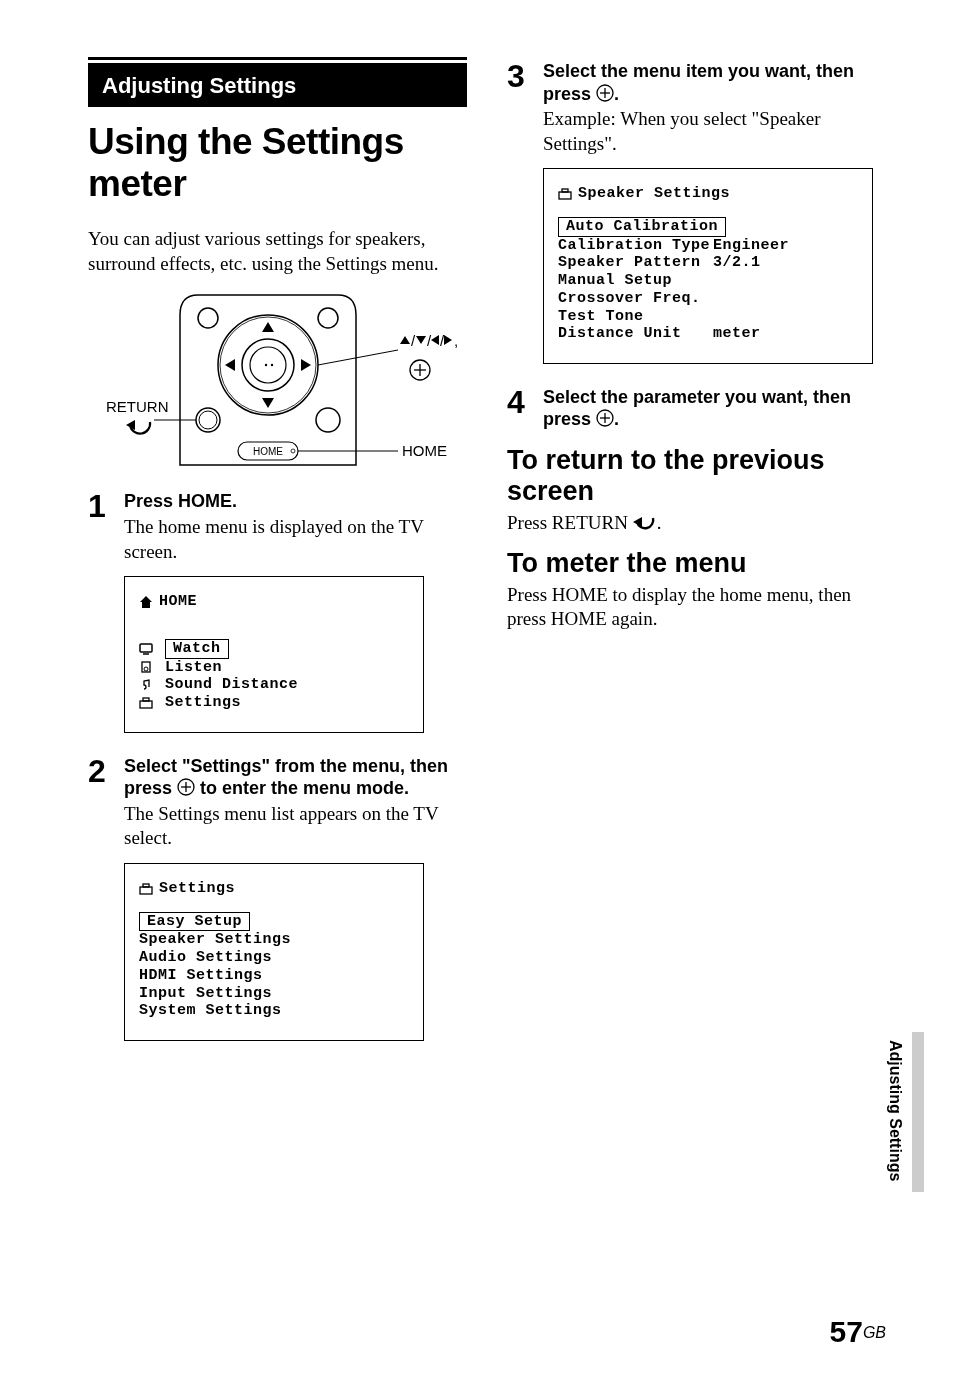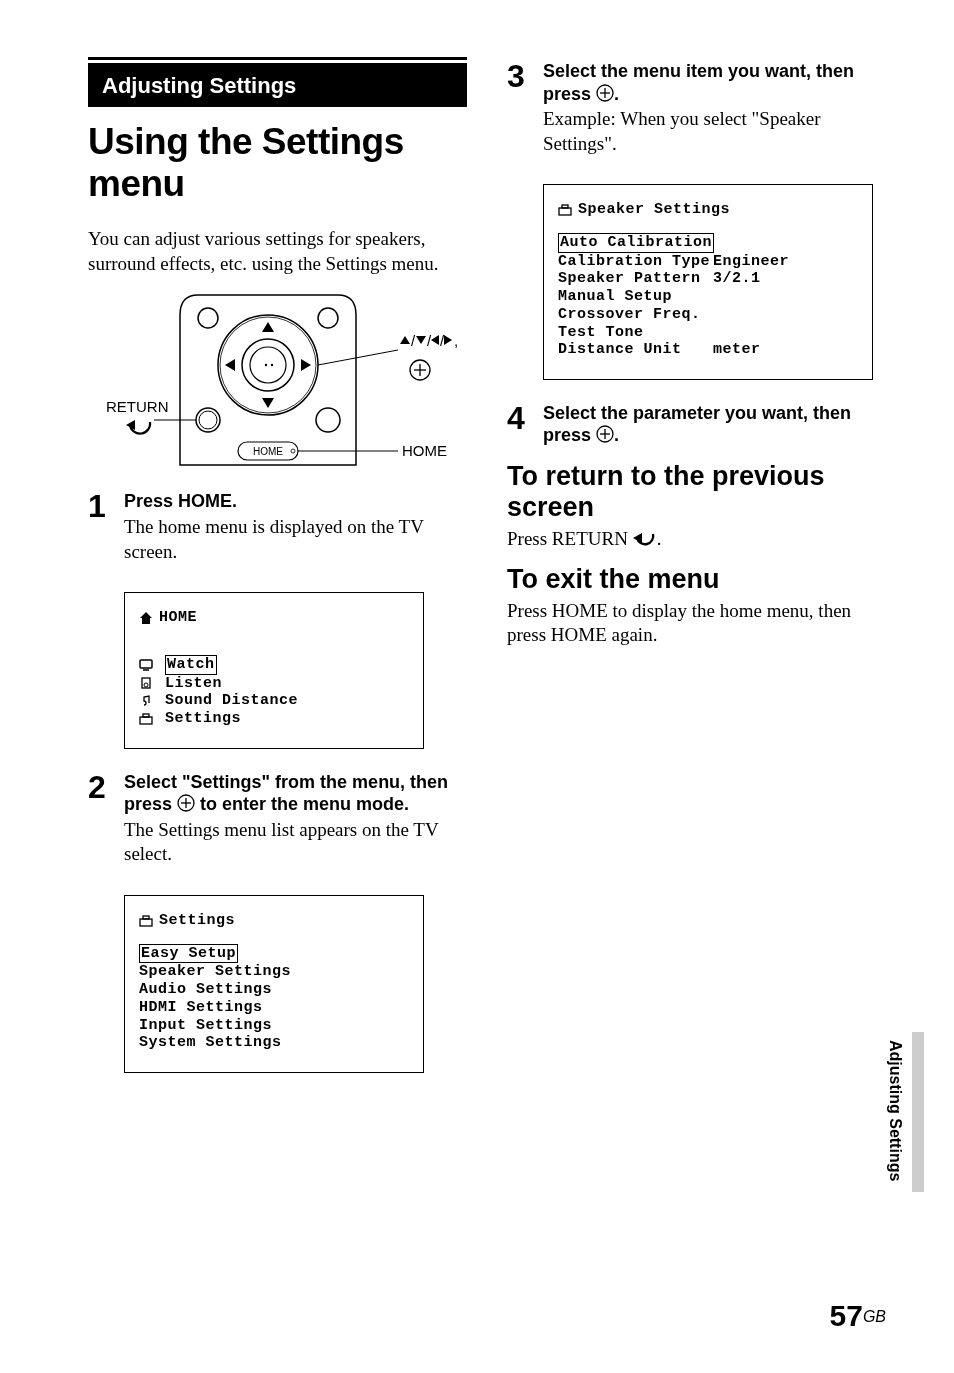--- a/index.html
+++ b/index.html
@@ -78,32 +78,32 @@
     .step-desc {
       font-size: 19px;
       line-height: 1.3;
     }
     .plus-circle {
       display: inline-block;
       vertical-align: -2px;
     }
     .screen-box {
       border: 1.5px solid #000;
-      margin: 28px 0 22px 36px;
+      margin: 12px 0 22px 36px;
       padding: 16px 14px 20px 14px;
       font-family: "Courier New", Courier, monospace;
       font-size: 15px;
       line-height: 1.18;
       width: 300px;
       font-weight: bold;
       letter-spacing: 0.5px;
     }
     .screen-box .hl {
       border: 1.5px solid #000;
-      padding: 0 1px;
+      padding: 0 7px;
       display: inline-block;
     }
     .screen-row { white-space: pre; }
     .screen-title-row { display:flex; align-items:center; gap:6px; }
     .screen-title-row svg { flex-shrink:0; }
     .screen-list { margin-top: 6px; }
     .screen-list .row { display:flex; align-items:center; gap:12px; }
     .screen-list .row svg { flex-shrink:0; width:14px; }
 
     h2.sub {
@@ -125,21 +125,21 @@
     .side-mark {
       position:absolute;
       right:30px;
       top:1032px;
       width:12px;
       height:160px;
       background:#ccc;
     }
     .page-num {
       position: absolute;
-      bottom: 40px;
+      bottom: 24px;
       right: 68px;
       font-family: Arial, Helvetica, sans-serif;
     }
     .page-num .big {
       font-weight: 900;
       font-size: 30px;
     }
     .page-num .sm {
       font-style: italic;
       font-size: 16px;
@@ -148,21 +148,21 @@
     .return-icon { display:inline-block; vertical-align:-3px; }
     .gap-top { height: 22px; }
   </style>
 </head>
 <body>
 
 <div class="columns">
 
   <div class="col">
     <div class="section-header">Adjusting Settings</div>
-    <h1 class="title">Using the Settings menu</h1>
+    <h1 class="title">Using the Settings meter</h1>
     <p class="body-text">You can adjust various settings for speakers, surround effects, etc. using the Settings menu.</p>
 
     <svg class="remote-diagram" width="360" height="180" viewBox="0 0 360 180">
 
       <path d="M100,5 L240,5 Q258,5 258,25 L258,175 L82,175 L82,25 Q82,5 100,5 Z" fill="#fff" stroke="#000" stroke-width="1.5"></path>
 
       <circle cx="110" cy="28" r="10" fill="none" stroke="#000" stroke-width="1.5"></circle>
       <circle cx="230" cy="28" r="10" fill="none" stroke="#000" stroke-width="1.5"></circle>
 
       <circle cx="170" cy="75" r="50" fill="none" stroke="#000" stroke-width="1.5"></circle>
@@ -344,21 +344,21 @@
 
     <h2 class="sub">To return to the previous screen</h2>
     <p class="body-text">
       <span>Press RETURN </span>
       <svg class="return-icon" width="24" height="18">
         <path d="M20,4 A8,8 0 1 1 4,8" fill="none" stroke="#000" stroke-width="2.4"></path>
         <polygon points="0,8 9,3 9,13" fill="#000"></polygon>
       </svg><span>.</span>
     </p>
 
-    <h2 class="sub">To exit the menu</h2>
+    <h2 class="sub">To meter the menu</h2>
     <p class="body-text">Press HOME to display the home menu, then press HOME again.</p>
   </div>
 </div>
 
 <div class="side-mark"></div>
 <div class="side-tab">Adjusting Settings</div>
 
 <div class="page-num">
   <span class="big">57</span><span class="sm">GB</span>
 </div>

